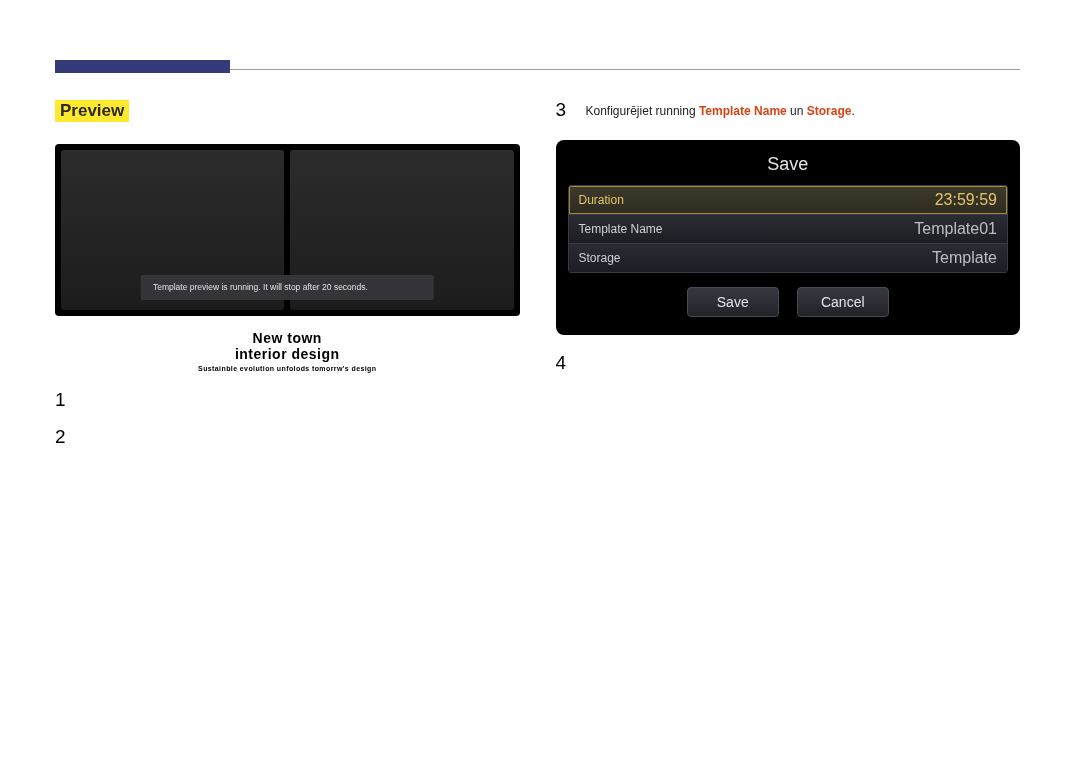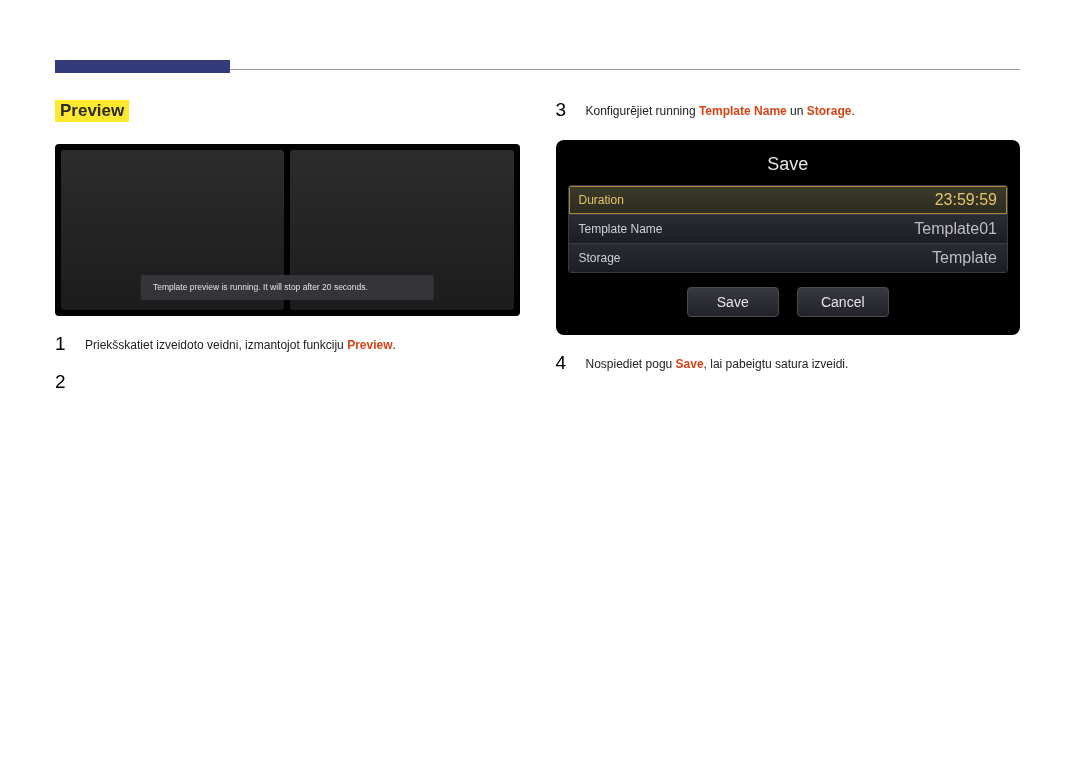--- a/index.html
+++ b/index.html
@@ -200,26 +200,28 @@
     <div class="section-title">Preview</div>
 
     <div class="preview-mock">
       <div class="preview-panels">
         <div class="panel-left"></div>
         <div class="panel-right"></div>
       </div>
       <div class="preview-toast">Template preview is running. It will stop after 20 seconds.</div>
     </div>
 
+    <div class="preview-caption">
+      <div class="line1">New town</div>
+      <div class="line2">interior design</div>
+      <div class="sub">Sustainble evolution unfolods tomorrw's design</div>
+    </div>
 
     <div class="step">
       <div class="num">1</div>
-      <div class="txt">
-        <span>Priekšskatiet izveidoto veidni, izmantojot funkciju </span><span class="hl">Preview</span><span>.</span>
-      </div>
     </div>
 
     <div class="step">
       <div class="num">2</div>
     </div>
   </div>
 
   <div class="col">
 
     <div class="step" style="margin-top:0">
@@ -246,19 +248,16 @@
         </div>
       </div>
       <div class="save-buttons">
         <div class="save-btn">Save</div>
         <div class="save-btn">Cancel</div>
       </div>
     </div>
 
     <div class="step">
       <div class="num">4</div>
-      <div class="txt">
-        <span>Nospiediet pogu </span><span class="hl">Save</span><span>, lai pabeigtu satura izveidi.</span>
-      </div>
     </div>
 
   </div>
 </div>
 
 </body></html>

